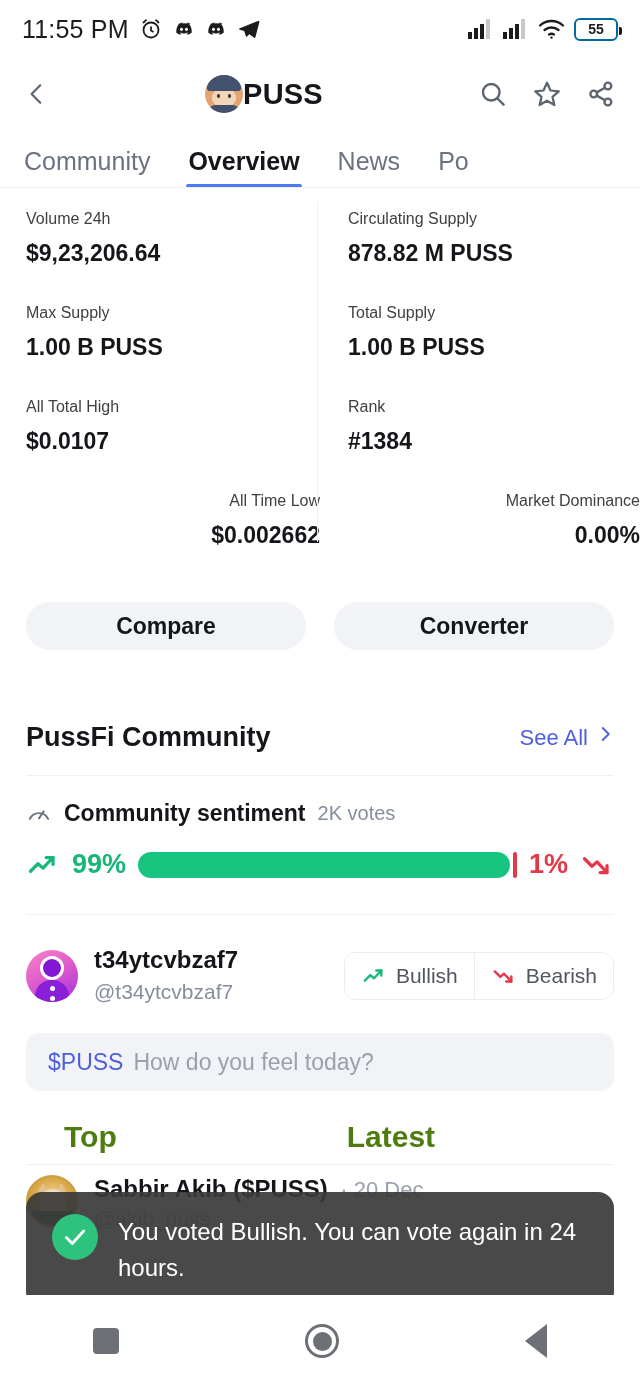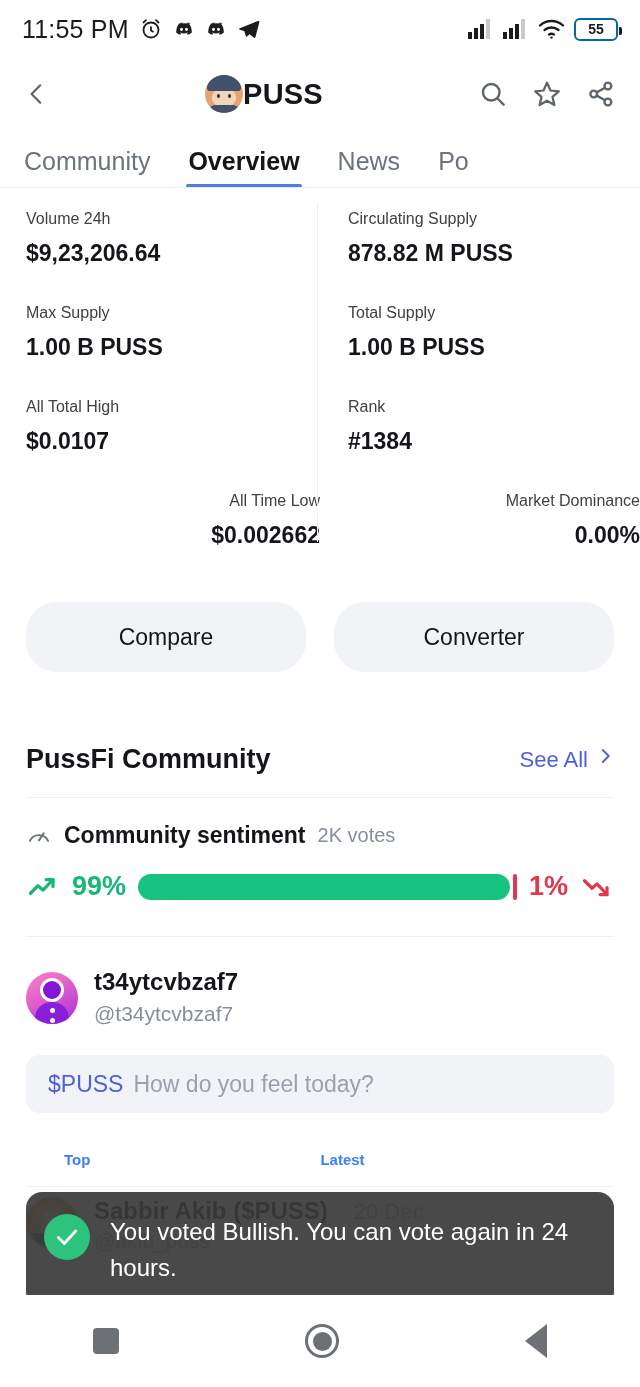--- a/index.html
+++ b/index.html
@@ -105,22 +105,22 @@
     position: absolute; left: 317px; top: 14px; bottom: 18px; width: 1px; background: #eceff3;
   }
   .stat { margin-bottom: 28px; }
   .stat:last-child { margin-bottom: 0; text-align: right; }
   .stat-label { font-size: 16px; color: #404040; line-height: 30px; }
   .stat-value { font-size: 23px; color: #14161a; font-weight: 700; line-height: 34px; margin-top: 2px; }
 
   
   .actions { display: flex; gap: 28px; padding: 42px 26px 0 26px; }
   .pill-btn {
-    flex: 1; height: 70px; background: #f1f3f6; border-radius: 31px; border: none;
-    font-size: 23px; color: #14161a; font-family: inherit; font-weight: 400;
+    flex: 1; height: 48px; background: #f1f3f6; border-radius: 31px; border: none;
+    font-size: 23px; color: #14161a; font-family: inherit; font-weight: 700;
     display: flex; align-items: center; justify-content: center;
   }
 
   
   .section-head {
     display: flex; align-items: center; padding: 72px 26px 0 26px;
   }
   .section-title { font-size: 27px; font-weight: 700; color: #14161a; }
   .see-all {
     margin-left: auto; display: flex; align-items: flex-start; gap: 8px;
@@ -187,21 +187,21 @@
   .ticker-tag { font-size: 23px; color: #4d5fe0; font-weight: 500; }
   .placeholder { font-size: 23px; color: #9aa1ad; }
 
   
   .feed { margin: 18px 26px 0 26px; }
   .feed-tabs {
     background: #fff; border-radius: 16px 16px 0 0; height: 56px;
     display: flex; align-items: center; position: relative;
     box-shadow: 0 -1px 0 #eef0f3 inset;
   }
-  .feed-tab { font-size: 15px; font-weight: 700; color: #3b82f6; }
+  .feed-tab { font-size: 30px; font-weight: 700; color: #4d7c0f; }
   .feed-tab.top { margin-left: 38px; }
   .feed-tab.latest { margin-left: 230px; }
   .feed-post { display: flex; align-items: flex-start; margin-top: 10px; }
   .post-avatar {
     width: 52px; height: 52px; border-radius: 50%; flex: none;
     background: radial-gradient(circle at 50% 45%, #f2d9a0 0%, #d9a441 60%, #b07c22 100%);
     position: relative; overflow: hidden; border: 2px solid #caa145;
   }
   .post-avatar .pface {
     position: absolute; left: 12px; top: 12px; width: 26px; height: 26px;
@@ -219,21 +219,21 @@
   }
   .post-body { margin-left: 16px; }
   .post-name { font-size: 24px; font-weight: 700; color: #14161a; display: inline; }
   .post-date { font-size: 22px; color: #9aa1ad; margin-left: 8px; }
   .post-handle { font-size: 21px; color: #9aa1ad; margin-top: 4px; }
 
   
   .toast {
     position: absolute; left: 26px; right: 26px; top: 1192px;
     background: rgba(58,58,58,.92); border-radius: 16px;
-    display: flex; align-items: flex-start; gap: 20px; padding: 22px 18px;
+    display: flex; align-items: flex-start; gap: 20px; padding: 22px 26px;
   }
   .toast-check {
     width: 46px; height: 46px; border-radius: 50%; background: #2ec37d; flex: none;
     display: flex; align-items: center; justify-content: center;
   }
   .toast-text { font-size: 24px; color: #ffffff; line-height: 36px; }
 
   
   .navbar {
     position: absolute; left: 0; right: 0; bottom: 0; height: 92px;
@@ -458,20 +458,41 @@
     <span class="avatar">
       <span class="body"></span>
         <span class="head"></span>
       <span class="dot1"></span>
         <span class="dot2"></span>
     </span>
     <div class="user-names">
       <div class="user-name">t34ytcvbzaf7</div>
       <div class="user-handle">@t34ytcvbzaf7</div>
     </div>
+    <div class="vote-group">
+      <button class="vote-btn">
+        <span class="ico">
+          <svg width="26" height="22" viewBox="0 0 24 24" fill="none" stroke="#16b877" stroke-width="2.6" stroke-linecap="round" stroke-linejoin="round">
+            <polyline points="2 17 8 11 12 14.5 20 6"></polyline>
+              <polyline points="14.5 6 20 6 20 11.5"></polyline>
+          </svg>
+        </span>
+        <span>Bullish</span>
+      </button>
+      <span class="vote-divider"></span>
+      <button class="vote-btn">
+        <span class="ico">
+          <svg width="26" height="22" viewBox="0 0 24 24" fill="none" stroke="#e3374a" stroke-width="2.6" stroke-linecap="round" stroke-linejoin="round">
+            <polyline points="2 7 8 13 12 9.5 20 18"></polyline>
+              <polyline points="14.5 18 20 18 20 12.5"></polyline>
+          </svg>
+        </span>
+        <span>Bearish</span>
+      </button>
+    </div>
   </div>
 
   <div class="post-input">
     <span class="ticker-tag">$PUSS</span>
     <span class="placeholder">How do you feel today?</span>
   </div>
 
   <div class="feed">
     <div class="feed-tabs">
       <span class="feed-tab top">Top</span>

